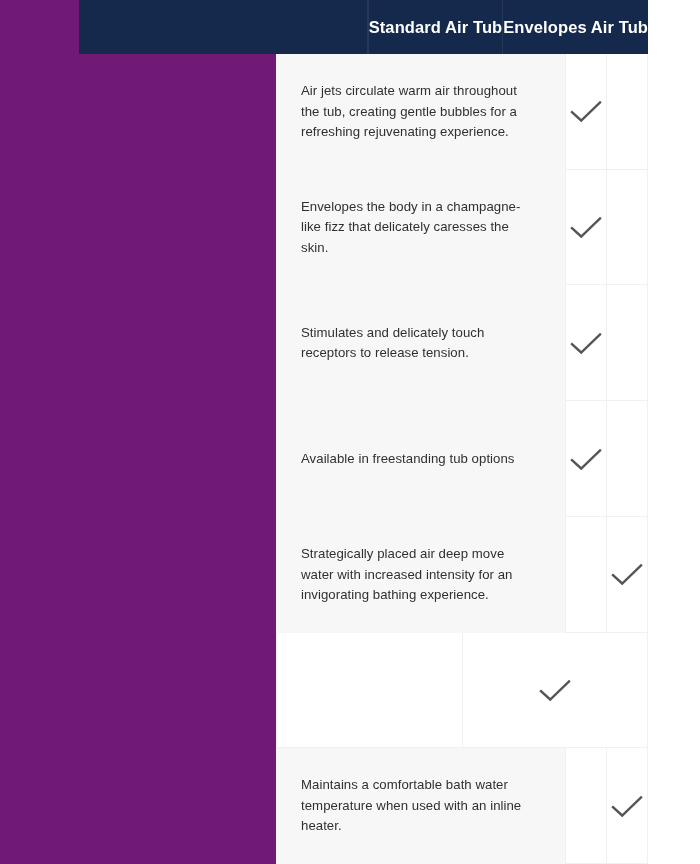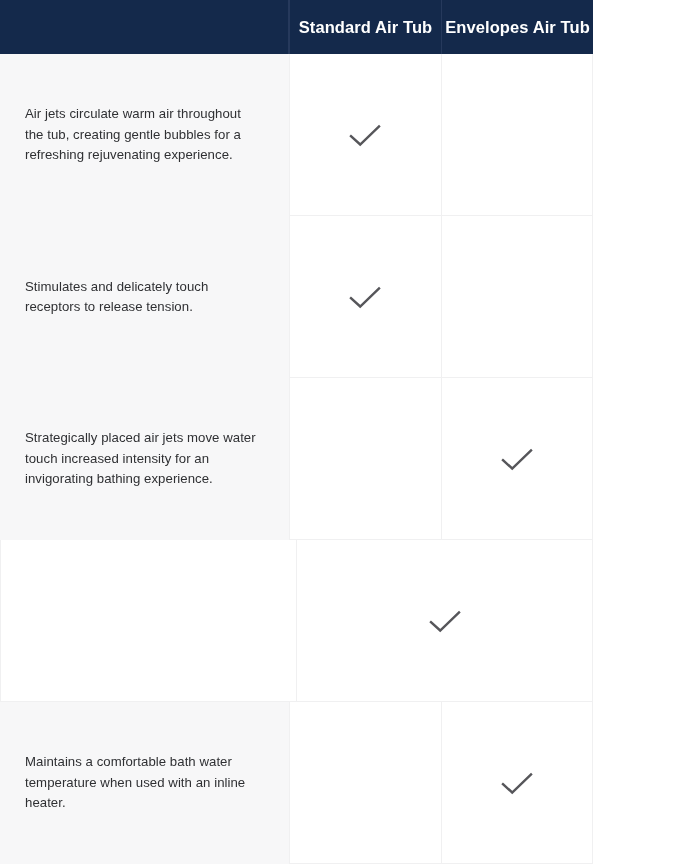--- a/index.html
+++ b/index.html
@@ -8,27 +8,28 @@
     background: #ffffff;
   }
   body {
     width: 700px;
     height: 864px;
     font-family: "Liberation Sans", "DejaVu Sans", sans-serif;
     -webkit-font-smoothing: antialiased;
   }
 
   .comparison-table {
-    width: 593px;
+    width: 648px;
     height: 864px;
     box-sizing: border-box;
     display: flex;
     flex-direction: column;
     background: #701a75;
     overflow: hidden;
+    align-items: flex-end;
   }
 
   
   .table-header {
     display: flex;
     height: 54px;
     flex: 0 0 54px;
     background: #14294b;
   }
   .th {
@@ -135,36 +136,66 @@
           </svg>
         </div>
         <div class="cell-mark col-b last-col">
           <svg class="check-icon hidden" viewBox="0 0 40 28" aria-hidden="true">
             <path d="M6 15.2 L15.2 23.5 L34 5.5"></path>
           </svg>
         </div>
       </div>
       <div class="row">
         <div class="cell-feature">
+          <span class="feature-text">Envelopes the body in a champagne-like fizz that delicately caresses the skin.</span>
+        </div>
+        <div class="cell-mark col-b">
+          <svg class="check-icon" viewBox="0 0 40 28" aria-hidden="true">
+            <path d="M6 15.2 L15.2 23.5 L34 5.5"></path>
+          </svg>
+        </div>
+        <div class="cell-mark col-b last-col">
+          <svg class="check-icon hidden" viewBox="0 0 40 28" aria-hidden="true">
+            <path d="M6 15.2 L15.2 23.5 L34 5.5"></path>
+          </svg>
+        </div>
+      </div>
+      <div class="row">
+        <div class="cell-feature">
           <span class="feature-text">Stimulates and delicately touch receptors to release tension.</span>
         </div>
         <div class="cell-mark col-b">
           <svg class="check-icon" viewBox="0 0 40 28" aria-hidden="true">
             <path d="M6 15.2 L15.2 23.5 L34 5.5"></path>
           </svg>
         </div>
         <div class="cell-mark col-b last-col">
           <svg class="check-icon hidden" viewBox="0 0 40 28" aria-hidden="true">
             <path d="M6 15.2 L15.2 23.5 L34 5.5"></path>
           </svg>
         </div>
       </div>
       <div class="row">
         <div class="cell-feature">
-          <span class="feature-text">Strategically placed air jets move water touch increased intensity for an invigorating bathing experience.</span>
+          <span class="feature-text">Available in freestanding tub options</span>
+        </div>
+        <div class="cell-mark col-b">
+          <svg class="check-icon" viewBox="0 0 40 28" aria-hidden="true">
+            <path d="M6 15.2 L15.2 23.5 L34 5.5"></path>
+          </svg>
+        </div>
+        <div class="cell-mark col-b last-col">
+          <svg class="check-icon hidden" viewBox="0 0 40 28" aria-hidden="true">
+            <path d="M6 15.2 L15.2 23.5 L34 5.5"></path>
+          </svg>
+        </div>
+      </div>
+      <div class="row">
+        <div class="cell-feature">
+          <span class="feature-text">Strategically placed air deep move water with increased intensity for an invigorating bathing experience.</span>
         </div>
         <div class="cell-mark col-b">
           <svg class="check-icon hidden" viewBox="0 0 40 28" aria-hidden="true">
             <path d="M6 15.2 L15.2 23.5 L34 5.5"></path>
           </svg>
         </div>
         <div class="cell-mark col-b last-col">
           <svg class="check-icon" viewBox="0 0 40 28" aria-hidden="true">
             <path d="M6 15.2 L15.2 23.5 L34 5.5"></path>
           </svg>

